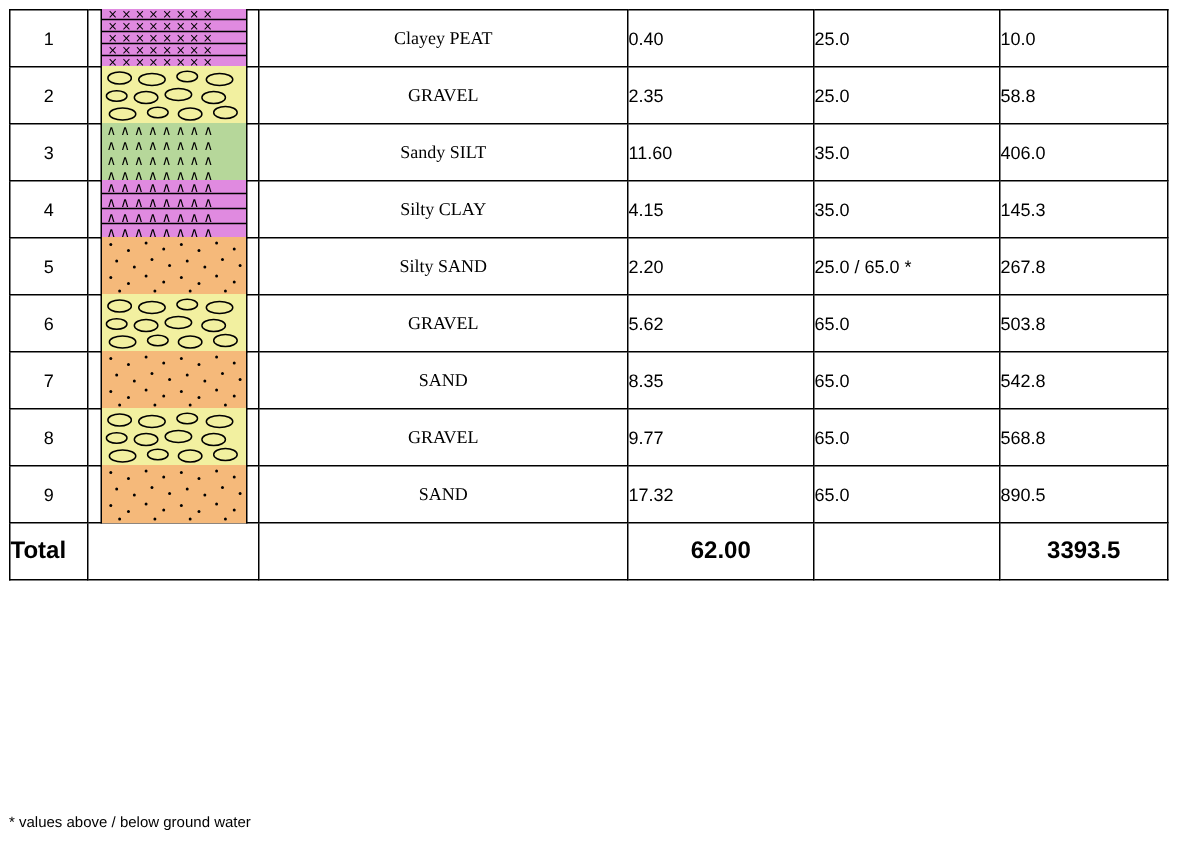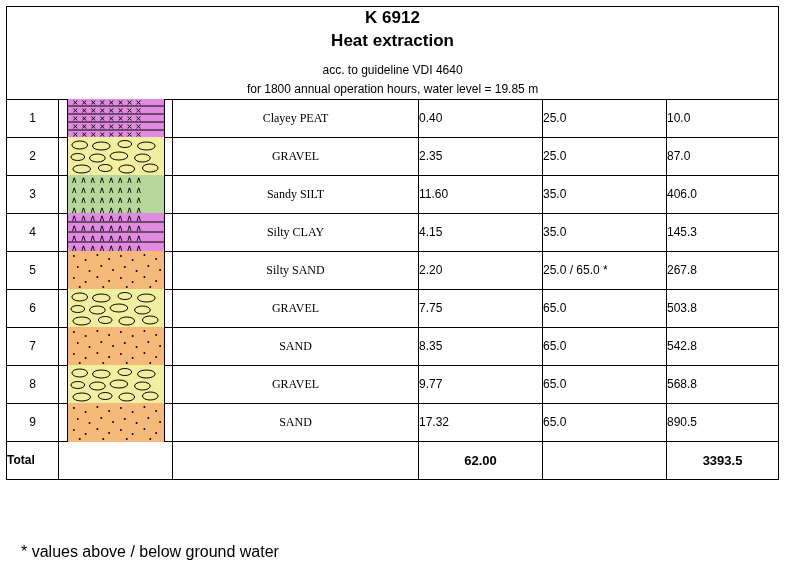--- a/index.html
+++ b/index.html
@@ -84,57 +84,48 @@
     border-left: 1px solid #000000;
     border-right: 1px solid #000000;
     box-sizing: border-box;
     overflow: hidden;
   }
   .soil-swatch svg { display: block; width: 100%; height: 100%; }
   .total-label {
     text-align: left;
     padding-left: 10px;
     font-weight: bold;
-    font-size: 12px;
+    font-size: 16px;
   }
   .total-num {
     text-align: center;
     font-weight: bold;
-    font-size: 13px;
+    font-size: 16px;
   }
   .footnote {
     position: absolute;
     left: 6px;
     top: 543px;
-    font-size: 16px;
-    margin-left: 15px;
+    font-size: 10px;
   }
 </style>
 </head>
 <body>
 
 <div id="sheet">
   <table class="main">
     <colgroup>
       <col style="width:52px">
       <col style="width:114px">
       <col style="width:246px">
       <col style="width:124px">
       <col style="width:124px">
       <col style="width:112px">
     </colgroup>
     <tbody>
-      <tr>
-        <td class="title-cell" colspan="6">
-          <div class="title-main">K 6912</div>
-          <div class="title-main">Heat extraction</div>
-          <div class="title-sub">acc. to guideline VDI 4640</div>
-          <div class="title-sub" style="padding-top:2px">for 1800 annual operation hours, water level = 19.85 m</div>
-        </td>
-      </tr>
 
       <tr class="row-cell">
         <td class="c-no row-cell">1</td>
         <td class="c-soil">
           <div class="soil-swatch">
             <svg viewBox="0 0 98 39" preserveAspectRatio="none">
               <rect x="0" y="0" width="98" height="39" fill="#e08ae0"></rect>
               <g stroke="#000" stroke-width="1">
                 <line x1="0" y1="7" x2="98" y2="7"></line>
                   <line x1="0" y1="15" x2="98" y2="15"></line>
@@ -178,21 +169,21 @@
                   <ellipse cx="38" cy="31" rx="7" ry="3.5"></ellipse>
                 <ellipse cx="60" cy="32" rx="8" ry="4"></ellipse>
                   <ellipse cx="84" cy="31" rx="8" ry="4"></ellipse>
               </g>
             </svg>
           </div>
         </td>
         <td class="c-name">GRAVEL</td>
         <td class="c-num">2.35</td>
         <td class="c-num">25.0</td>
-        <td class="c-num">87.0</td>
+        <td class="c-num">58.8</td>
       </tr>
 
       <tr class="row-cell">
         <td class="c-no row-cell">3</td>
         <td class="c-soil">
           <div class="soil-swatch">
             <svg viewBox="0 0 98 39" preserveAspectRatio="none">
               <rect x="0" y="0" width="98" height="39" fill="#b6d79a"></rect>
               <g fill="#000" font-size="9" font-family="DejaVu Sans">
                 <text x="3" y="8">∧ ∧ ∧ ∧ ∧ ∧ ∧ ∧</text>
@@ -297,21 +288,21 @@
                   <ellipse cx="76" cy="21" rx="8" ry="4"></ellipse>
                 <ellipse cx="14" cy="32" rx="9" ry="4"></ellipse>
                   <ellipse cx="38" cy="31" rx="7" ry="3.5"></ellipse>
                 <ellipse cx="60" cy="32" rx="8" ry="4"></ellipse>
                   <ellipse cx="84" cy="31" rx="8" ry="4"></ellipse>
               </g>
             </svg>
           </div>
         </td>
         <td class="c-name">GRAVEL</td>
-        <td class="c-num">7.75</td>
+        <td class="c-num">5.62</td>
         <td class="c-num">65.0</td>
         <td class="c-num">503.8</td>
       </tr>
 
       <tr class="row-cell">
         <td class="c-no row-cell">7</td>
         <td class="c-soil">
           <div class="soil-swatch">
             <svg viewBox="0 0 98 39" preserveAspectRatio="none">
               <rect x="0" y="0" width="98" height="39" fill="#f5b97a"></rect>

